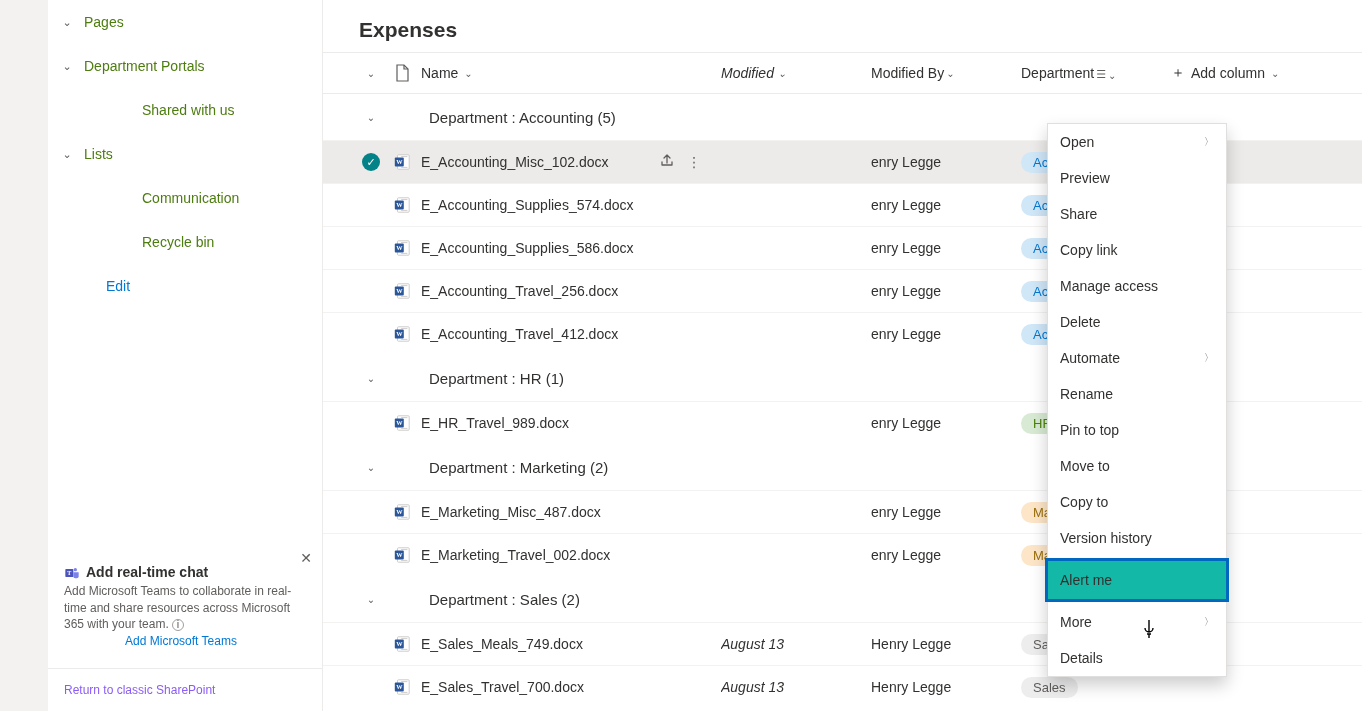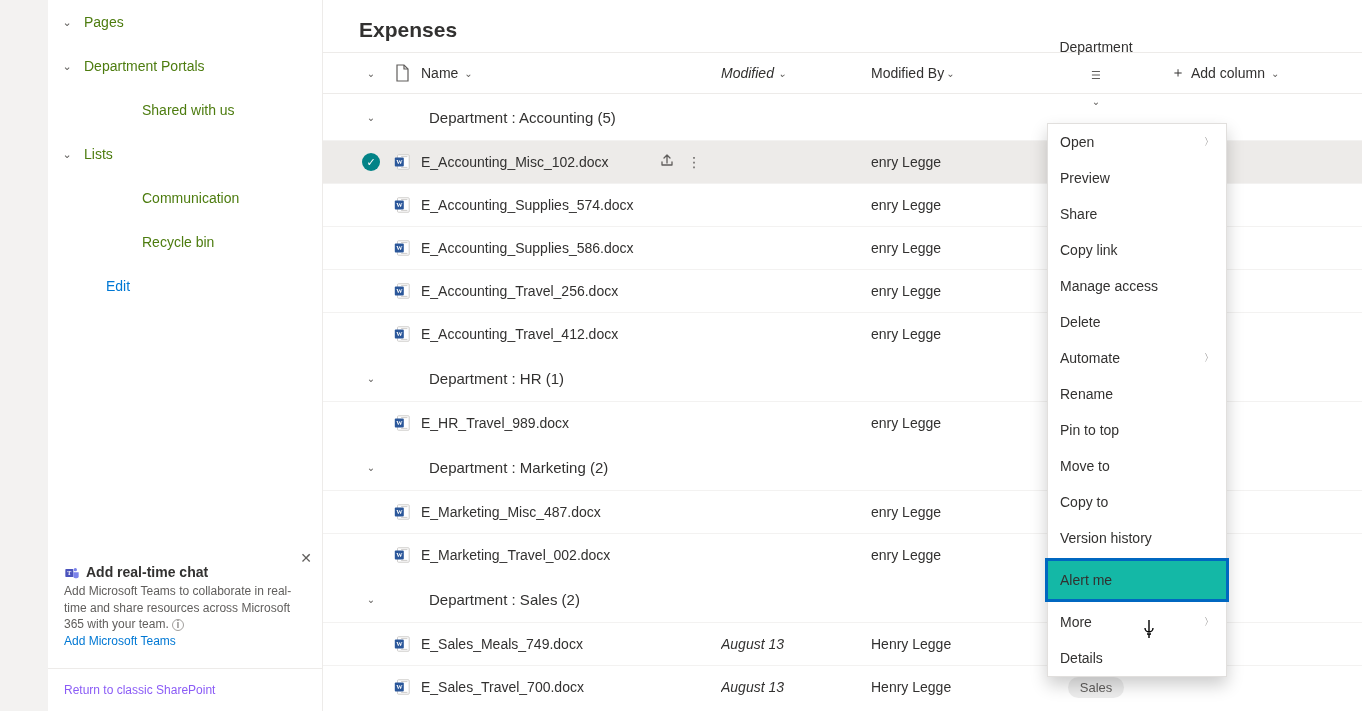--- a/index.html
+++ b/index.html
@@ -39,21 +39,21 @@
   .promo-box {
     position: relative;
     margin: 10px 16px 10px 16px;
     padding: 8px 8px 8px 0;
     font-size: 12px;
     color: #605e5c;
     line-height: 1.4;
   }
   .promo-title { color: #323130; font-weight: 600; font-size: 14px; display: flex; align-items: center; gap: 6px; }
   .promo-close { position: absolute; top: -6px; right: -6px; color: #605e5c; font-size: 14px; cursor: pointer; }
-  .promo-link { color: #0078d4; cursor: pointer; }
+  .promo-link { color: #0078d4; cursor: pointer; text-align: center; }
   .teams-icon { width: 16px; height: 16px; }
   .info-icon { font-size: 11px; color: #605e5c; border:1px solid #a19f9d; border-radius:50%; width:12px; height:12px; display:inline-flex; align-items:center; justify-content:center; font-style:normal; }
   .classic-link {
     border-top: 1px solid #edebe9;
     padding: 14px 16px;
     font-size: 12px;
     color: #8b5cf6;
     cursor: pointer;
   }
 
@@ -76,21 +76,21 @@
     border-bottom: 1px solid #edebe9;
     padding-left: 36px;
     color: #323130;
     font-size: 14px;
   }
   .col-check { width: 24px; display:flex; align-items:center; justify-content:center; }
   .col-icon { width: 38px; display:flex; align-items:center; justify-content:center; }
   .col-name { width: 300px; display:flex; align-items:center; gap:6px; }
   .col-mod { width: 150px; display:flex; align-items:center; gap:4px;font-style:italic; }
   .col-modby { width: 150px; display:flex; align-items:center; gap:2px; }
-  .col-dept { width: 150px; display:flex; align-items:center; gap:14px;flex-direction:column; }
+  .col-dept { width: 150px; display:flex; align-items:flex-end; gap:2px; }
   .col-add { display:flex; align-items:center; gap:6px; color:#323130; }
   .hchev { font-size: 10px; color: #605e5c; }
   .list-body { }
   .group-row {
     display: flex;
     align-items: center;
     height: 46px;
     padding-left: 36px;
     font-size: 15px;
   }

